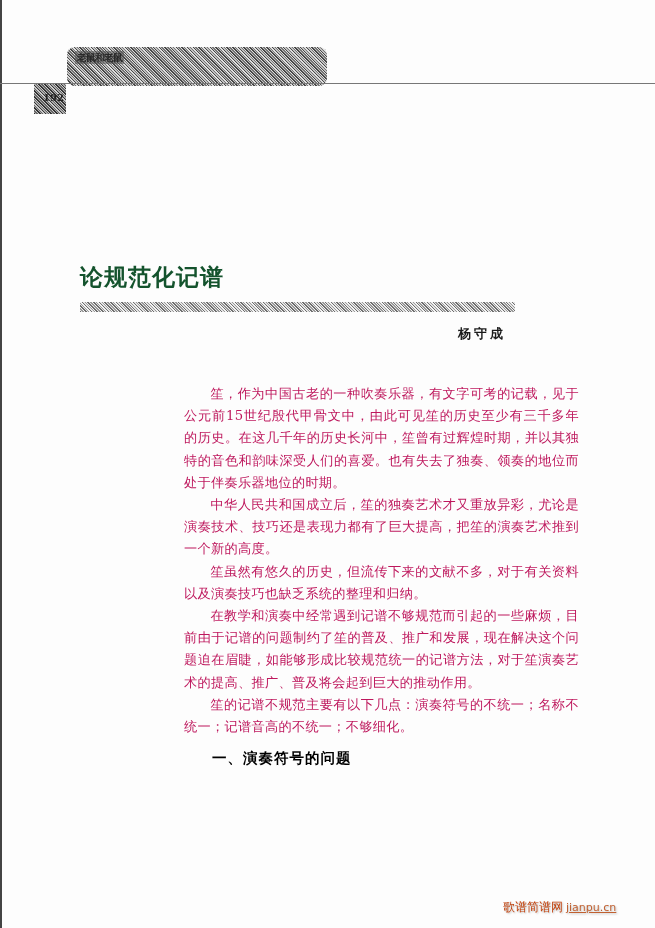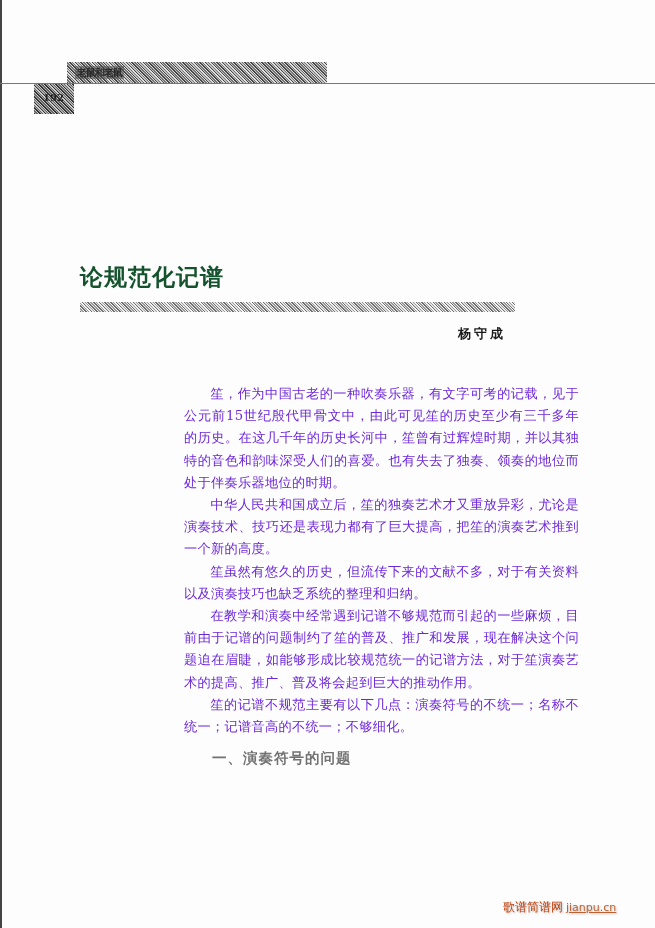--- a/index.html
+++ b/index.html
@@ -22,41 +22,42 @@
       background: #444;
     }
     .header-rule {
       position: absolute;
       left: 0; top: 83px;
       width: 655px; height: 1px;
       background: #777;
     }
     .header-band {
       position: absolute;
-      left: 67px; top: 62px;
-      width: 260px; height: 21px;
+      left: 67px; top: 47px;
+      width: 260px; height: 39px;
       background:
         repeating-linear-gradient(45deg, #333 0 1px, #bbb 1px 2px, #666 2px 3px, #ddd 3px 4px);
       opacity: 0.9;
+      border-radius: 8px;
     }
     .header-band-label {
       position: absolute;
       left: 8px; top: 4px;
       font-size: 10px;
       font-weight: bold;
       color: #111;
       background: rgba(60,60,60,0.55);
       padding: 0 2px;
       line-height: 13px;
       letter-spacing: -1px;
     }
     .page-number-box {
       position: absolute;
       left: 34px; top: 84px;
-      width: 40px; height: 30px;
+      width: 32px; height: 30px;
       background:
         repeating-linear-gradient(45deg, #333 0 1px, #aaa 1px 2px, #666 2px 3px, #ccc 3px 4px);
     }
     .page-number {
       position: absolute;
       left: 9px; top: 8px;
       font-size: 10px;
       color: #222;
       font-weight: bold;
     }
@@ -91,31 +92,31 @@
       position: absolute;
       left: 184px; top: 383px;
       width: 395px;
     }
     .para {
       margin: 0;
       font-size: 13.2px;
       line-height: 22.2px;
       text-indent: 2em;
       text-align: justify;
-      color: #6d28d9;
+      color: #be185d;
       letter-spacing: 0.3px;
     }
     .section-heading {
       margin: 10px 0 12px 0;
       padding-left: 28px;
       font-family: "DejaVu Sans", "Liberation Sans", sans-serif;
       font-size: 14.5px;
       font-weight: bold;
       line-height: 20px;
-      color: #737373;
+      color: #000000;
       letter-spacing: 1px;
     }
     .watermark {
       position: absolute;
       left: 503px; top: 899px;
       font-size: 12px;
       color: #555;
       text-shadow: 1px 1px 2px #bbb;
     }
     .watermark-cn { color: #c2410c; }

